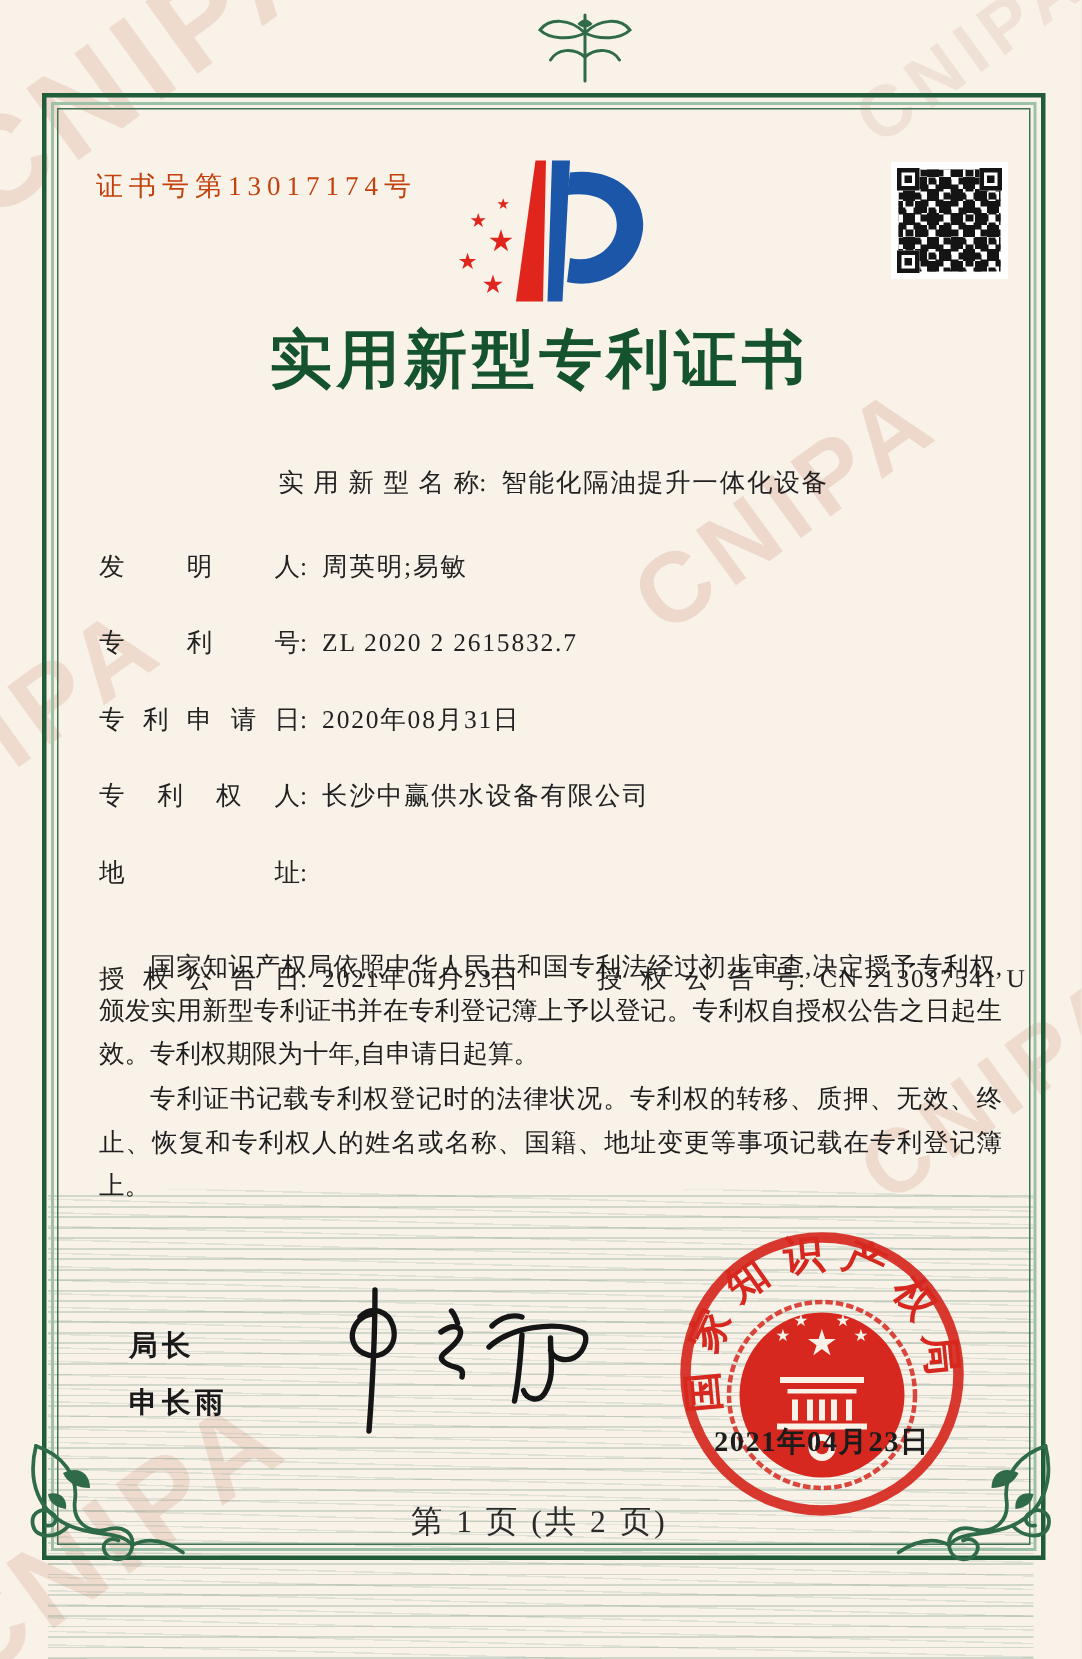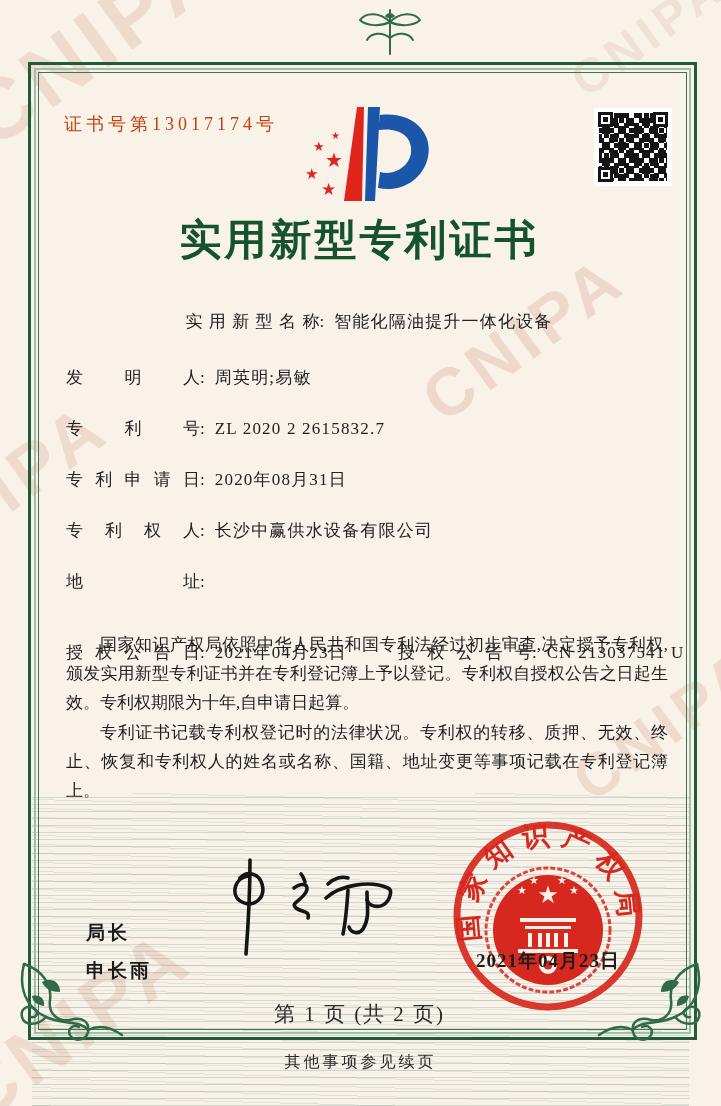--- a/index.html
+++ b/index.html
@@ -58,21 +58,21 @@
   .f-colon{margin:0 2px 0 0;}
   .f-value{margin-left:8px;letter-spacing:1.2px;}
   .grant-left{display:flex;align-items:baseline;width:332px;flex:none;margin-top:20px;}
 
   
   .body-text{position:absolute;left:66px;top:630px;width:602px;font-size:17px;
      line-height:1.72;color:#1e1e1e;text-align:justify;}
   .body-text p{margin:0;text-indent:2em;}
 
   
-  .signoff{position:absolute;left:86px;top:920px;font-size:19px;font-weight:600;
+  .signoff{position:absolute;left:86px;top:884px;font-size:19px;font-weight:600;
      letter-spacing:3px;color:#1a1a1a;font-family:"Liberation Sans","DejaVu Sans",sans-serif;}
   .signoff div{margin-bottom:12px;}
   .sig-svg{position:absolute;left:190px;top:848px;}
 
   
   .seal-box{position:absolute;left:450px;top:818px;width:196px;height:196px;}
   .seal-date{position:absolute;left:446px;top:948px;width:204px;text-align:center;
      font-size:19px;letter-spacing:1px;color:#1c1c1c;font-weight:600;}
 
   .page-info{position:absolute;left:28px;top:1000px;width:663px;text-align:center;
@@ -246,15 +246,14 @@
       <rect x="104" y="115" width="4" height="14" fill="#f8f2e9"></rect>
       <rect x="114" y="115" width="4" height="14" fill="#f8f2e9"></rect>
       <rect x="68" y="131" width="60" height="4" fill="#f8f2e9"></rect>
       <circle cx="98" cy="147" r="9" fill="#f8f2e9"></circle>
       <circle cx="98" cy="147" r="4.5" fill="#d6281e"></circle>
     </g>
   </svg>
   <div class="seal-date">2021年04月23日</div>
 
   <div class="page-info">第 1 页 (共 2 页)</div>
-  <div class="footer-note">其他事项参见续页</div>
 
 </div>
 
 </body></html>

